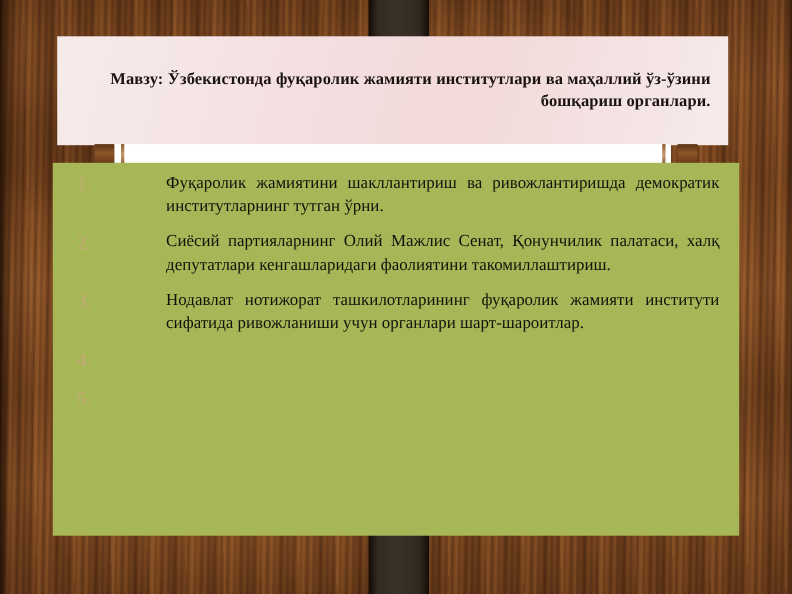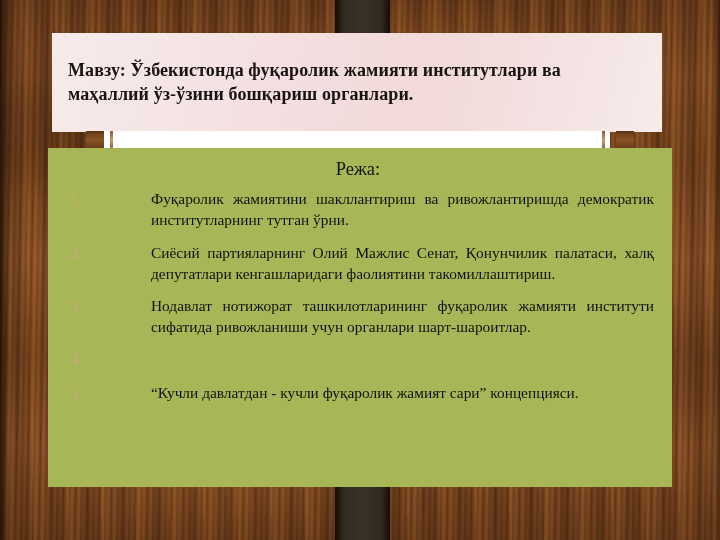--- a/index.html
+++ b/index.html
@@ -110,24 +110,24 @@
         #f7eceb 100%);
     box-sizing: border-box;
     display: flex;
     align-items: center;
     justify-content: center;
     padding: 0 16px;
   }
   #title-text {
     font-family: "Liberation Serif", "DejaVu Serif", serif;
     font-weight: bold;
-    font-size: 18px;
+    font-size: 15px;
     line-height: 1.33;
     color: #1a1410;
-    text-align: left;
+    text-align: right;
     letter-spacing: 0.1px;
     white-space: pre-line;
   }
 
   
   .white-band {
     position: absolute;
     left: 104px;
     top: 131px;
     width: 506px;
@@ -225,21 +225,20 @@
   </div>
 
   <div class="band-edge left"></div>
   <div class="band-edge right"></div>
   <div class="white-band"></div>
   <div class="post left"></div>
   <div class="post right"></div>
 
   <div id="body-box">
 
-    <div id="plan-heading">Режа:</div>
 
     <ol id="plan-list">
 
       <li>
         <span class="num">1.</span>
         <span class="item-text">Фуқаролик жамиятини шакллантириш ва ривожлантиришда демократик институтларнинг тутган ўрни.</span>
       </li>
 
       <li>
         <span class="num">2.</span>
@@ -250,18 +249,17 @@
         <span class="num">3.</span>
         <span class="item-text">Нодавлат нотижорат ташкилотларининг фуқаролик жамияти институти сифатида ривожланиши учун органлари шарт-шароитлар.</span>
       </li>
 
       <li>
         <span class="num">4.</span>
       </li>
 
       <li>
         <span class="num">5.</span>
-        <span class="item-text nojustify">“Кучли давлатдан - кучли фуқаролик жамият сари” концепцияси.</span>
       </li>
 
     </ol>
   </div>
 </div>
 
 </body></html>

